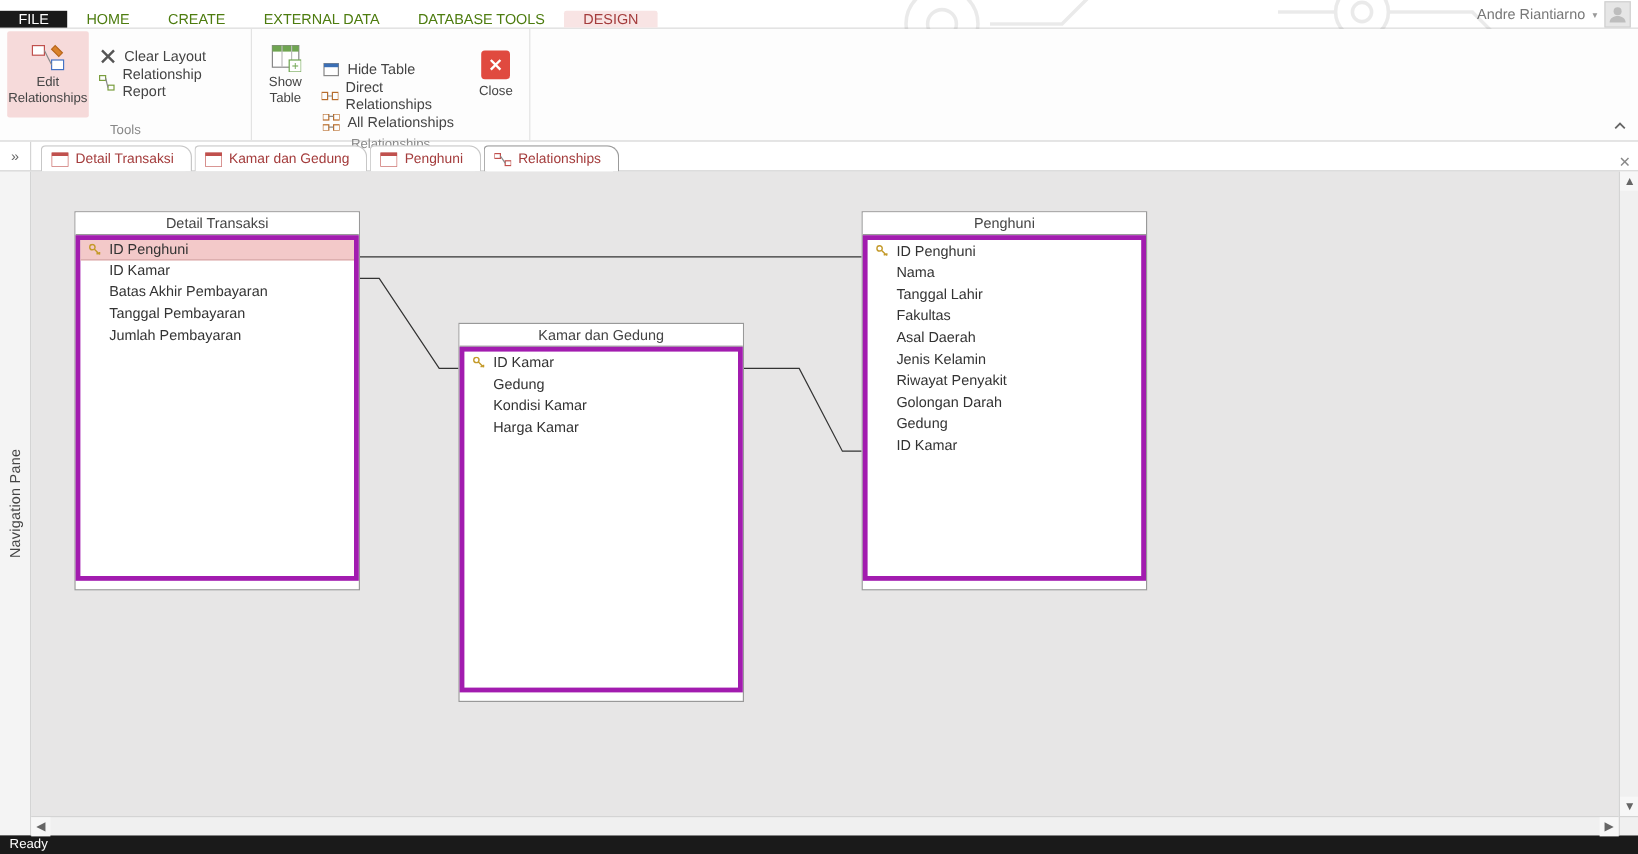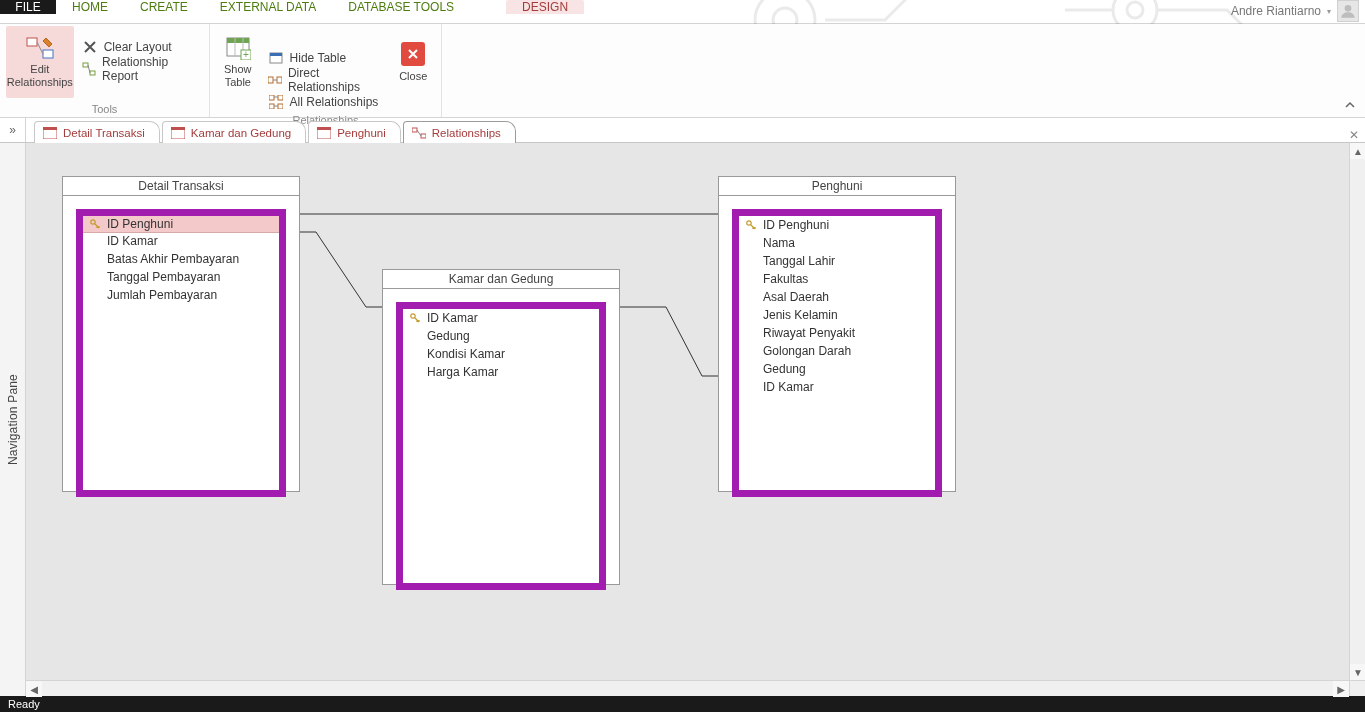--- a/index.html
+++ b/index.html
@@ -4,34 +4,34 @@
 <style>
   * { box-sizing: border-box; }
   html, body {
     margin: 0; padding: 0; width: 1365px; height: 712px;
     font-family: "Segoe UI", Tahoma, sans-serif; font-size: 12px;
     background: #fff; overflow: hidden;
     color: #333;
   }
   
   .menu-row {
-    height: 24px; display: flex; align-items: flex-start;
+    height: 24px; display: flex; align-items: flex-end;
     border-bottom: 1px solid #d4d4d4; background: #fff;
   }
   .menu-file {
     background: #1a1a1a; color: #fff; width: 56px;
     display: flex; align-items: center; justify-content: center;
     font-size: 12px; cursor: pointer;
   }
   .menu-item {
     padding: 0 16px; display: flex; align-items: center; justify-content: center;
     font-size: 12px; color: #4d7c0f; cursor: pointer;
   }
   .menu-design {
-    background: #f8e4e4; color: #a43c3c; border-top-left-radius: 2px; border-top-right-radius: 2px; margin-left: 36px;
+    background: #f8e4e4; color: #a43c3c; border-top-left-radius: 2px; border-top-right-radius: 2px;
   }
   .user-area {
     margin-left: auto; display: flex; align-items: center;
     padding-right: 6px; color: #777; gap: 6px;
   }
   .avatar {
     width: 22px; height: 22px; background: #e6e6e6; border: 1px solid #d0d0d0;
     display: flex; align-items: center; justify-content: center;
   }
   .avatar svg { width: 16px; height: 16px; fill: #bdbdbd; }
@@ -144,21 +144,21 @@
 
   
   .tbl {
     position: absolute; background: #fff; border: 1px solid #999;
     box-shadow: 0 0 0 rgba(0,0,0,0); font-size: 12px;
   }
   .tbl-title {
     text-align: center; padding: 2px 0; color: #444; background:#fff;
     border-bottom:1px solid #999;
   }
-  .tbl-body { border: 7px solid #a21caf; margin: 13px; height: calc(100% - 26px); overflow:hidden; }
+  .tbl-body { border: 4px solid #a21caf; margin: 0; height: calc(100% - 26px); overflow:hidden; }
   .fld {
     display: flex; align-items: center; gap: 6px; padding: 1px 6px 1px 6px;
     height: 18px; cursor: pointer;
   }
   .fld .key { width: 12px; display:flex; align-items:center; justify-content:center;}
   .fld.selected { background: #f3c9c9; border:1px solid #d7a9a9; margin:-1px; }
   .rel-lines { position: absolute; left:0; top:0; pointer-events:none; }
 
   
   .status {

